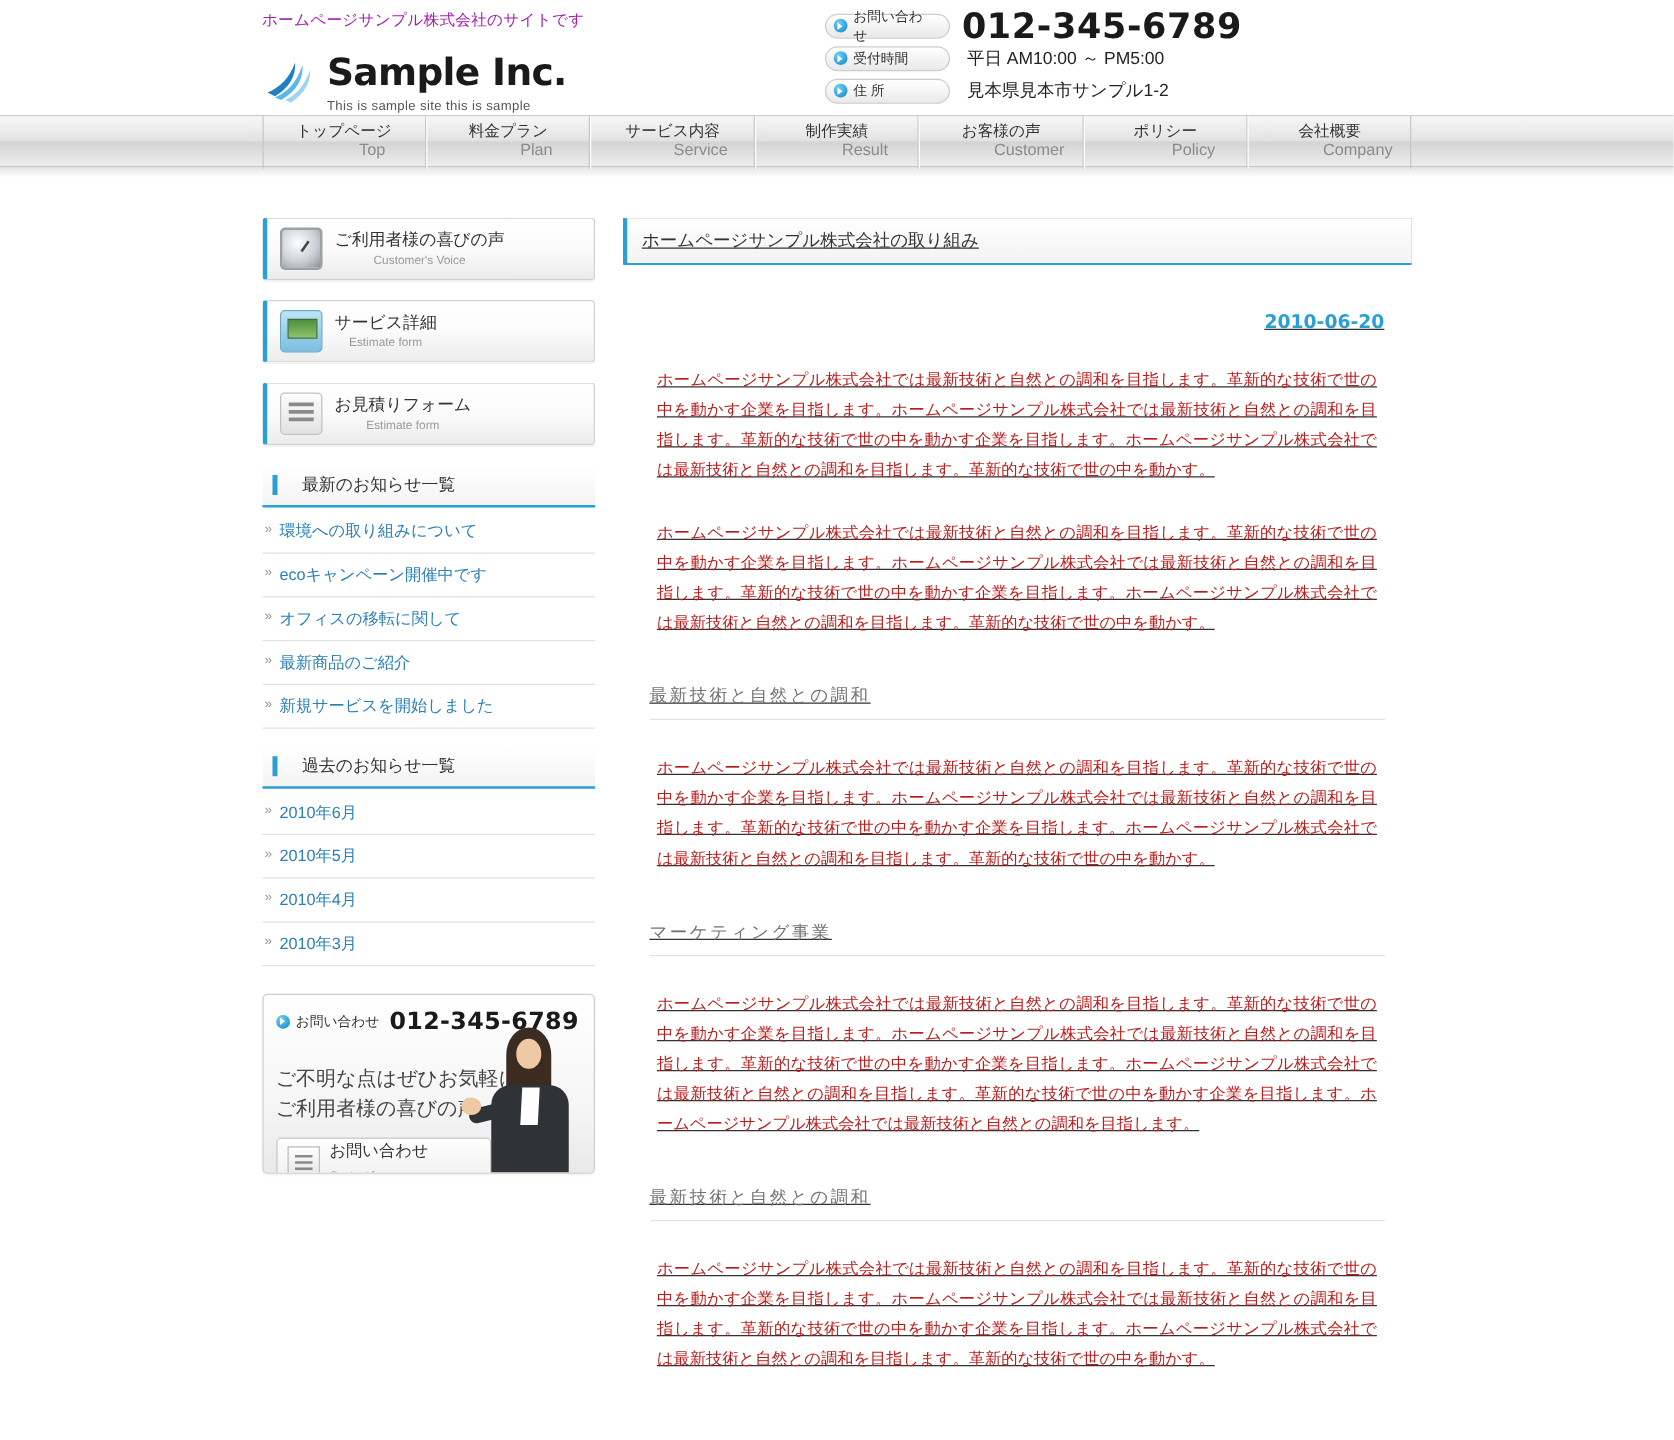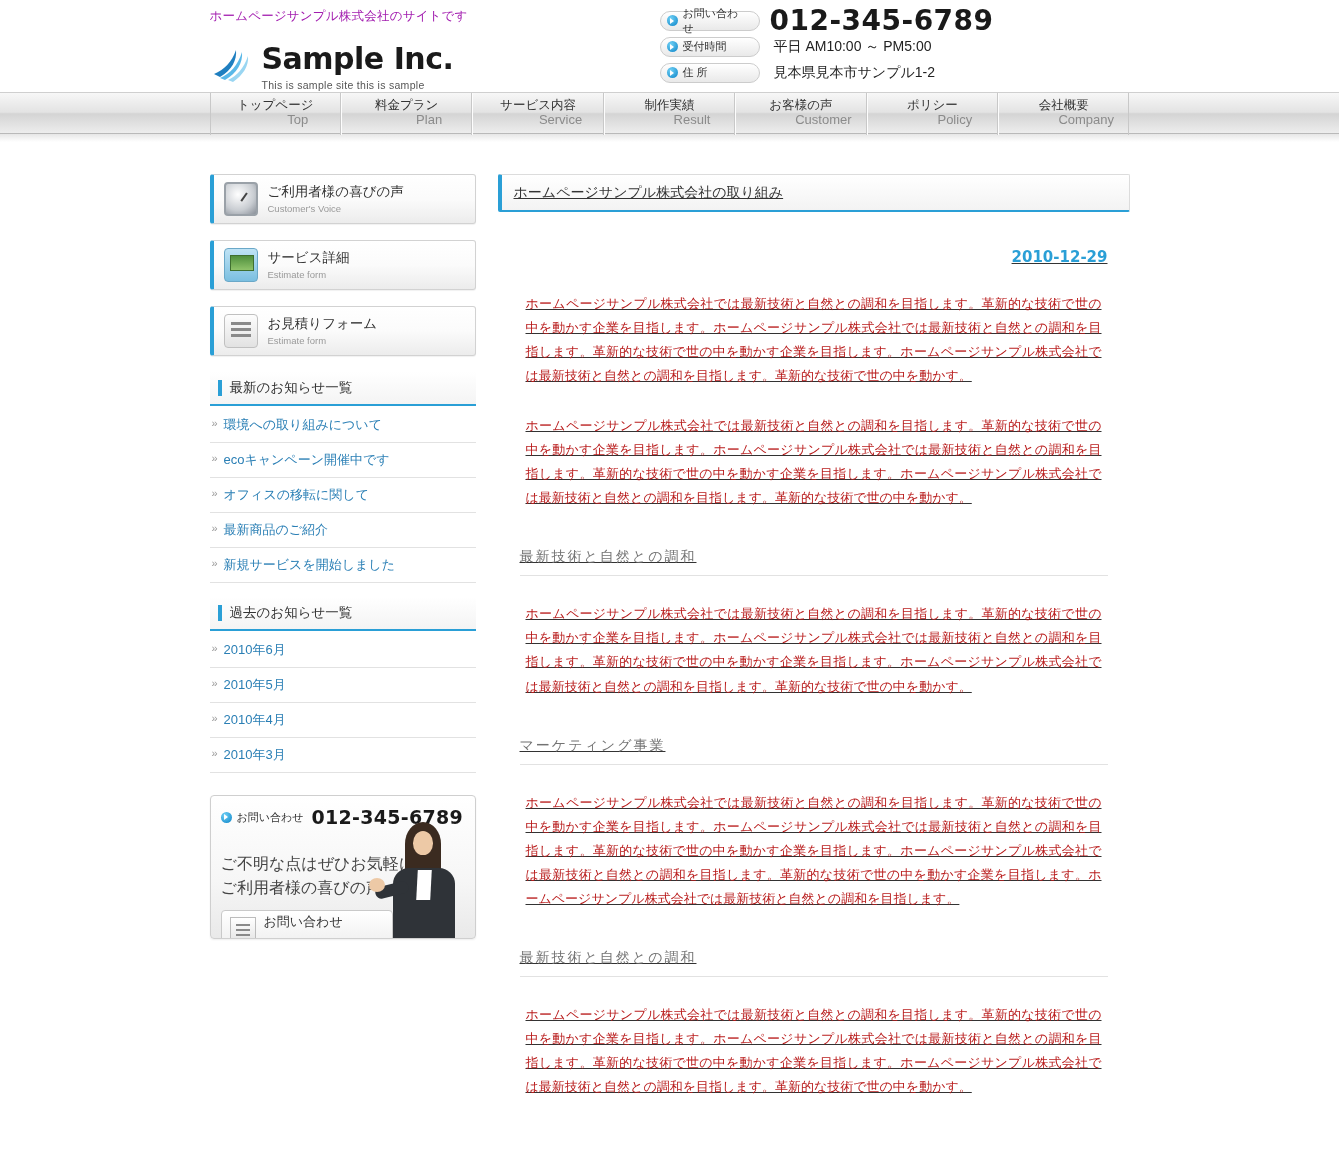--- a/index.html
+++ b/index.html
@@ -212,35 +212,36 @@
     background: linear-gradient(to bottom, #fdfdfd, #e2e2e2);
     border: 1px solid #c0c0c0;
   }
   .ic-estimate::after {
     content:"";
     position:absolute; left:6px; top:7px;
     width: 20px; height: 3px;
     background:#8a8a8a;
     box-shadow: 0 6px 0 #8a8a8a, 0 12px 0 #8a8a8a;
   }
-  .banner-texts { line-height: 1.25; }
+  .banner-texts { line-height: 1.25; text-align: center; }
   .banner-jp { font-size: 13.5px; color: #333; }
   .banner-en { font-size: 9.5px; color: #9a9a9a; margin-top: 2px; }
 
   
   .side-head {
     width: 266px;
     height: 34px;
     background: linear-gradient(to bottom, #ffffff, #f4f4f4);
     border-bottom: 2px solid #2a9fd6;
     display: flex;
     align-items: center;
     margin-top: 14px;
     margin-bottom: 2px;
     padding-left: 8px;
+    gap: 12px;
   }
   .side-head .bar {
     width: 4px; height: 16px;
     background: #2a9fd6;
     margin-right: 8px;
     flex: none;
   }
   .side-head-text { font-size: 13.5px; color: #333; }
 
   .side-list { list-style: none; margin: 0; padding: 0; width: 266px; }
@@ -565,21 +566,21 @@
         </div>
       </div>
 
     </div>
 
     <div class="main">
       <div class="main-title">
         <span class="main-title-text">ホームページサンプル株式会社の取り組み</span>
       </div>
 
-      <div class="post-date">2010-12-29</div>
+      <div class="post-date">2010-06-20</div>
 
       <div class="para">ホームページサンプル株式会社では最新技術と自然との調和を目指します。革新的な技術で世の中を動かす企業を目指します。ホームページサンプル株式会社では最新技術と自然との調和を目指します。革新的な技術で世の中を動かす企業を目指します。ホームページサンプル株式会社では最新技術と自然との調和を目指します。革新的な技術で世の中を動かす。</div>
       <div class="para">ホームページサンプル株式会社では最新技術と自然との調和を目指します。革新的な技術で世の中を動かす企業を目指します。ホームページサンプル株式会社では最新技術と自然との調和を目指します。革新的な技術で世の中を動かす企業を目指します。ホームページサンプル株式会社では最新技術と自然との調和を目指します。革新的な技術で世の中を動かす。</div>
 
       <div class="sec-head">最新技術と自然との調和</div>
       <div class="para">ホームページサンプル株式会社では最新技術と自然との調和を目指します。革新的な技術で世の中を動かす企業を目指します。ホームページサンプル株式会社では最新技術と自然との調和を目指します。革新的な技術で世の中を動かす企業を目指します。ホームページサンプル株式会社では最新技術と自然との調和を目指します。革新的な技術で世の中を動かす。</div>
 
       <div class="sec-head">マーケティング事業</div>
       <div class="para">ホームページサンプル株式会社では最新技術と自然との調和を目指します。革新的な技術で世の中を動かす企業を目指します。ホームページサンプル株式会社では最新技術と自然との調和を目指します。革新的な技術で世の中を動かす企業を目指します。ホームページサンプル株式会社では最新技術と自然との調和を目指します。革新的な技術で世の中を動かす企業を目指します。ホームページサンプル株式会社では最新技術と自然との調和を目指します。</div>
 

